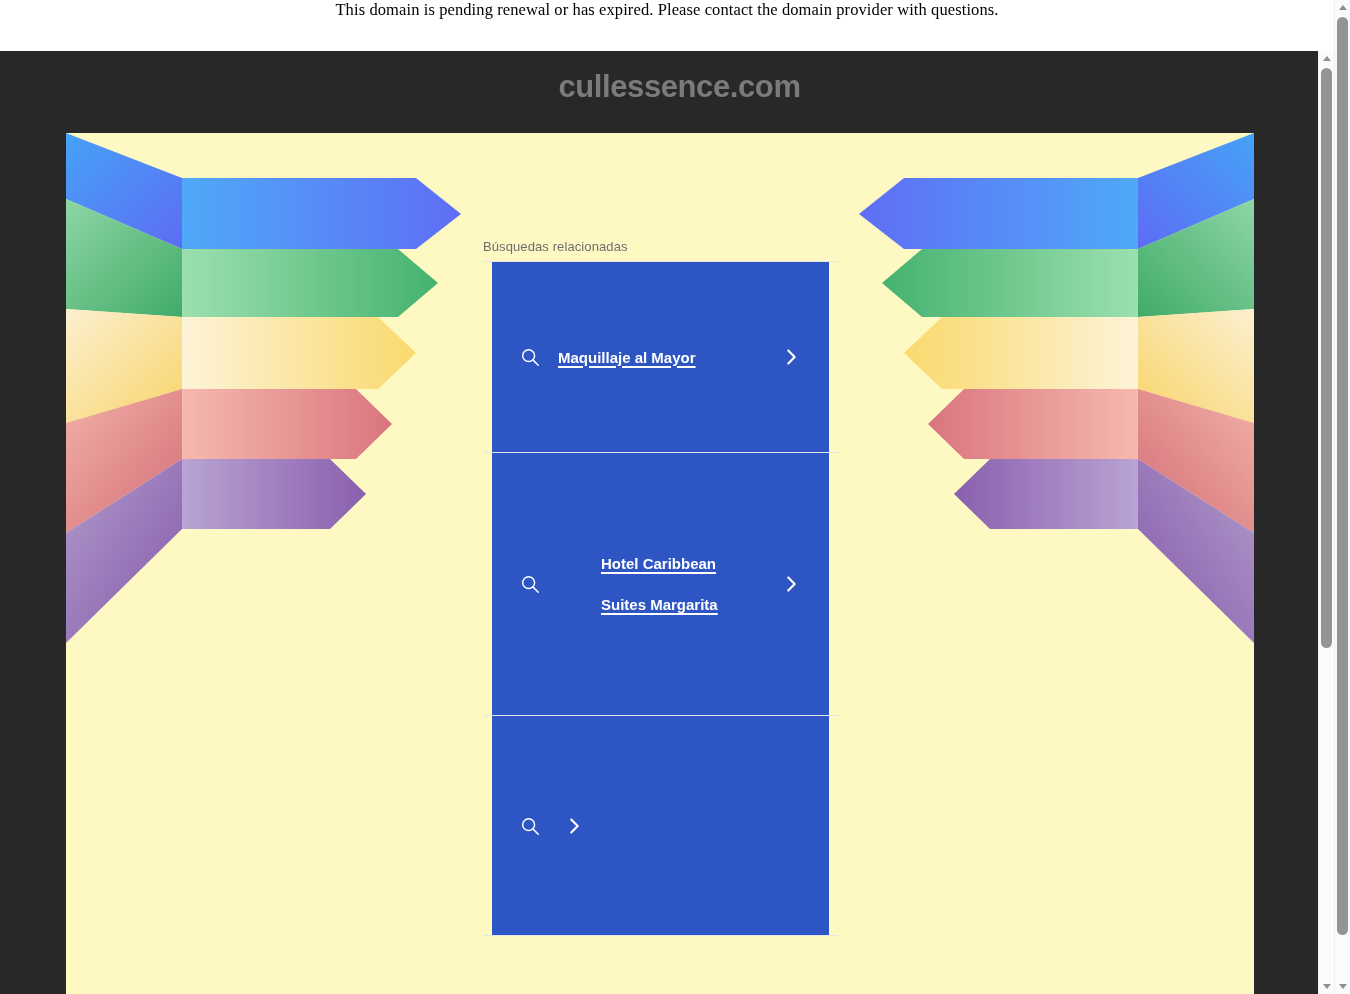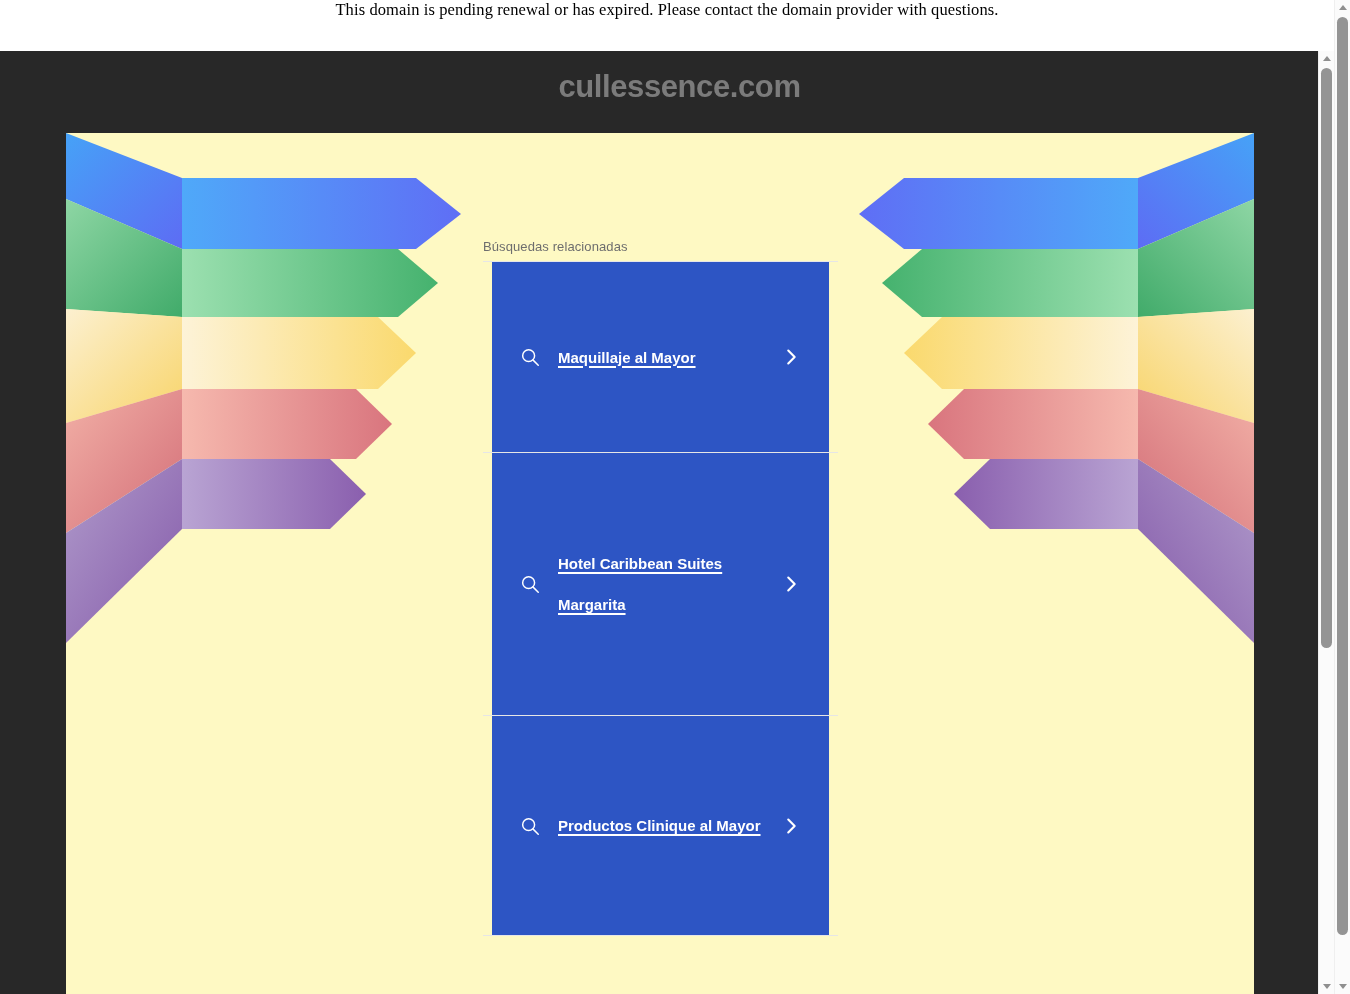--- a/index.html
+++ b/index.html
@@ -122,21 +122,21 @@
     position: relative;
     display: flex;
     align-items: center;
     width: 337px;
     margin: 0 auto;
     background: #2d55c4;
     cursor: pointer;
     padding: 0 16px;
   }
   .result-item.h1 { height: 190px; }
-  .result-item.h2 { height: 262px; }
+  .result-item.h2 { height: 262px; gap: 43px; }
   .result-item.h3 { height: 219px; }
 
   .search-icon-wrap {
     flex: 0 0 44px;
     display: flex;
     align-items: center;
     justify-content: center;
   }
   .search-icon-wrap svg { display: block; }
 
@@ -383,21 +383,20 @@
 
           <div class="result-sep"></div>
 
           <div class="result-item h3">
             <span class="search-icon-wrap">
               <svg width="22" height="22" viewBox="0 0 24 24" fill="none" stroke="#ffffff" stroke-width="1.6" stroke-linecap="round">
                 <circle cx="10.5" cy="10.5" r="6.5"></circle>
                 <line x1="15.4" y1="15.4" x2="21" y2="21"></line>
               </svg>
             </span>
-            <span class="result-label">Productos Clinique al Mayor</span>
             <span class="chevron-wrap">
               <svg width="22" height="22" viewBox="0 0 24 24" fill="none" stroke="#ffffff" stroke-width="2.3" stroke-linecap="round" stroke-linejoin="round">
                 <polyline points="9,5 16,12 9,19"></polyline>
               </svg>
             </span>
           </div>
 
           <div class="result-sep"></div>
 
         </div>

